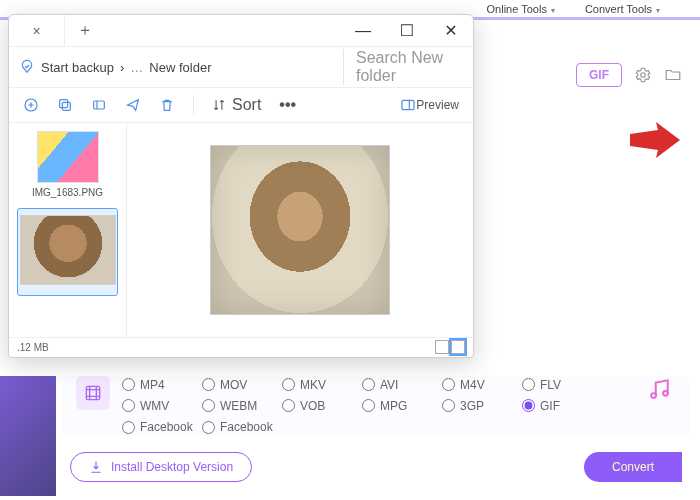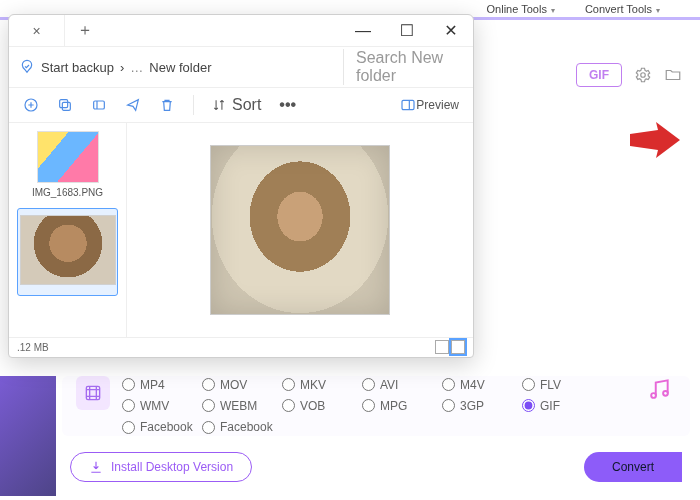--- a/index.html
+++ b/index.html
@@ -12,21 +12,21 @@
   .hdr-icons{display:flex;gap:12px;align-items:center;color:#999}
   .arrow{position:absolute;right:20px;top:100px;width:50px;height:40px}
   .formats{position:absolute;left:62px;right:10px;top:356px;height:60px;background:#fcfbff;border-radius:6px;display:flex;padding:0 14px;gap:6px;font-size:12px;color:#666}
   .film{width:34px;height:34px;background:#f3e6ff;border-radius:6px;display:flex;align-items:center;justify-content:center;color:#a56cf0}
   .radios{display:flex;flex-wrap:wrap;gap:4px 2px;flex:1;margin-left:6px}
   .radios label{display:flex;align-items:center;gap:5px;width:78px;cursor:pointer}
   .radios input{accent-color:#7b4df5}
   .music{width:30px;height:30px;color:#e767d8;margin-left:auto}
   .btns{position:absolute;left:70px;right:18px;top:432px;display:flex;justify-content:space-between;align-items:center}
   .install{border:1.5px solid #9b5cf5;color:#9b5cf5;background:#fff;border-radius:18px;padding:7px 18px;font-size:12px;display:flex;gap:8px;align-items:center;cursor:pointer}
-  .convert{background:#8d5cf9;color:#0f172a;border:none;border-radius:18px 0 0 18px;padding:8px 28px;font-size:12px;cursor:pointer}
+  .convert{background:#8d5cf9;color:#fef9c3;border:none;border-radius:18px 0 0 18px;padding:8px 28px;font-size:12px;cursor:pointer}
   .side{position:absolute;left:0;top:356px;width:56px;height:120px;background:linear-gradient(135deg,#6b4acf,#3a2f7a);opacity:.9}
 
   
   .win{position:absolute;left:8px;top:14px;width:466px;height:344px;background:#fff;border:1px solid #cfcfcf;box-shadow:0 6px 24px rgba(0,0,0,.18);border-radius:6px 6px 4px 4px;display:flex;flex-direction:column}
   .titlebar{height:32px;display:flex;align-items:stretch;border-bottom:1px solid #eee}
   .tab{width:56px;border-right:1px solid #eee;display:flex;align-items:center;justify-content:center;font-size:14px;color:#666;cursor:pointer}
   .newtab{width:40px;display:flex;align-items:center;justify-content:center;color:#666;cursor:pointer}
   .winbtns{margin-left:auto;display:flex}
   .wb{width:44px;display:flex;align-items:center;justify-content:center;color:#333;cursor:pointer}
   .addr{height:40px;display:flex;align-items:center;padding:0 10px;gap:10px;font-size:13px;color:#444}

